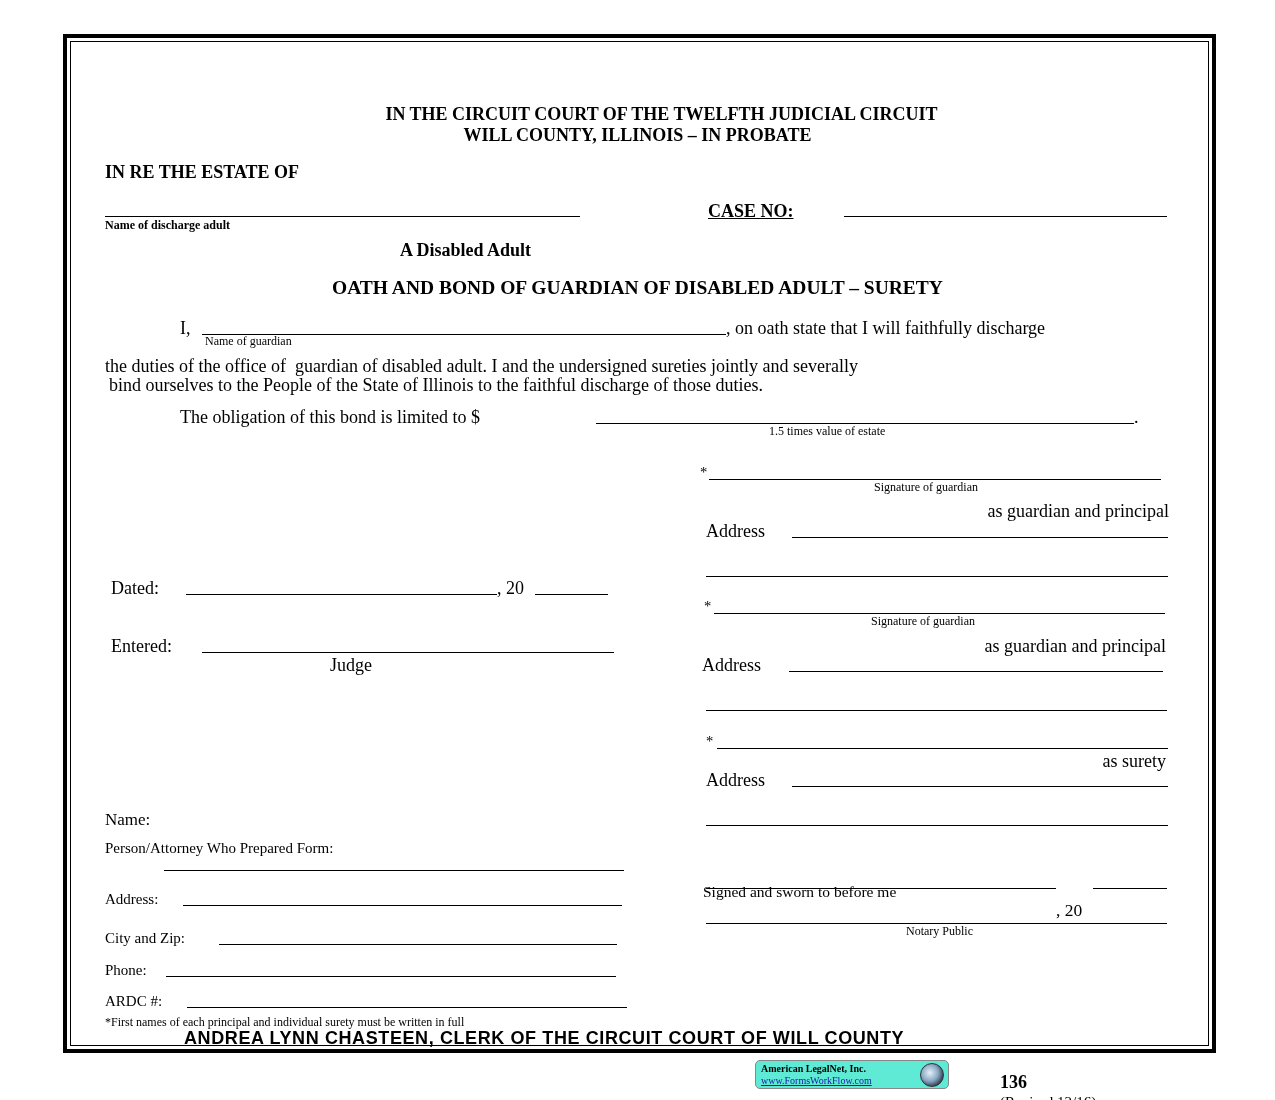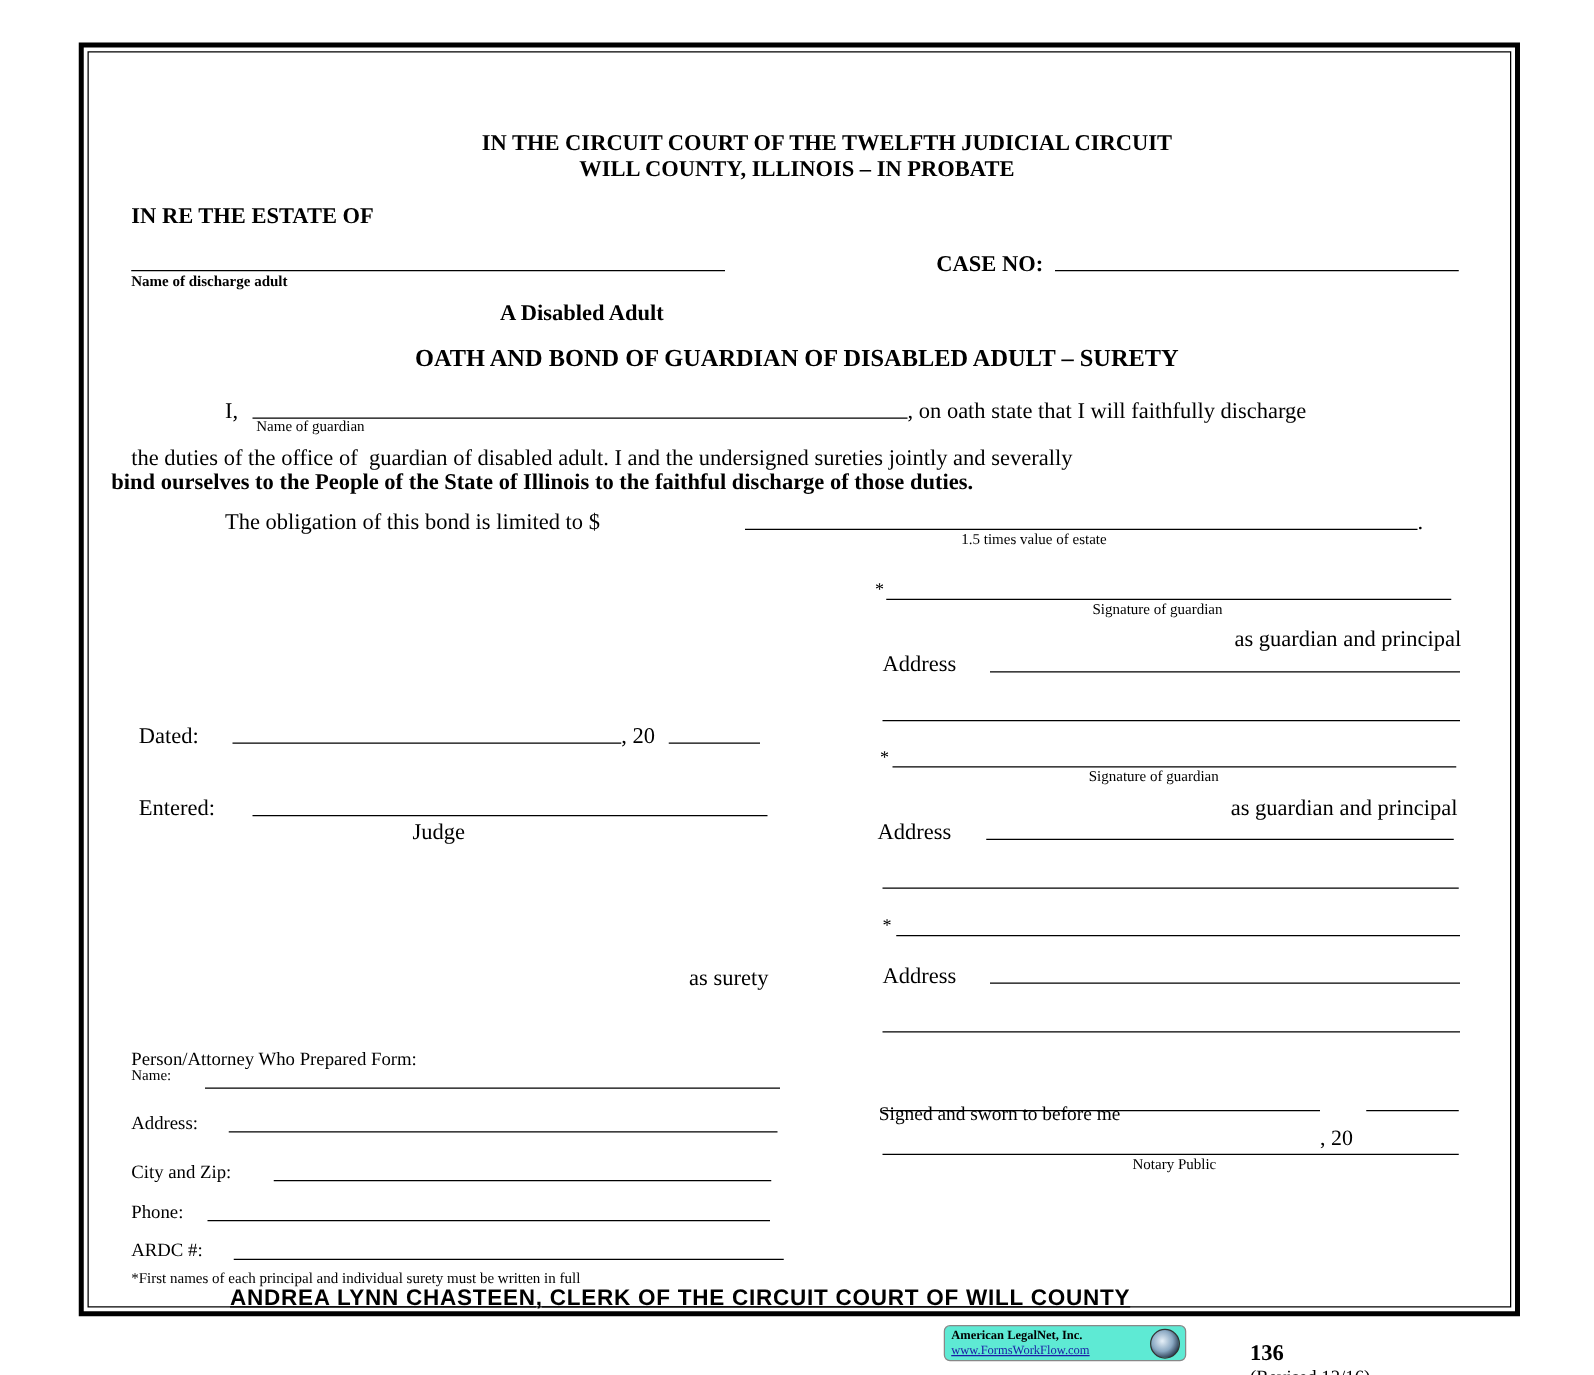--- a/index.html
+++ b/index.html
@@ -33,32 +33,32 @@
 
 <div class="frame-outer"></div>
 <div class="frame-inner"></div>
 
 <div class="abs hdr" style="top:104px;padding-left:24px;">IN THE CIRCUIT COURT OF THE TWELFTH JUDICIAL CIRCUIT</div>
 <div class="abs hdr" style="top:125px;">WILL COUNTY, ILLINOIS – IN PROBATE</div>
 
 <div class="abs b t18" style="left:105px; top:162px;">IN RE THE ESTATE OF</div>
 <div class="line" style="left:105px; top:216px; width:475px;"></div>
 <div class="abs b t12" style="left:105px; top:218px;">Name of discharge adult</div>
-<div class="abs b t18" style="left:749px; top:201px;">CASE NO:</div>
+<div class="abs b t18" style="left:708px; top:201px;text-decoration:underline;">CASE NO:</div>
 <div class="line" style="left:844px; top:216px; width:323px;"></div>
 <div class="abs b t18" style="left:400px; top:240px;">A Disabled Adult</div>
 
 <div class="abs b" style="left:0; width:1275px; text-align:center; top:277px; font-size:19.5px;">OATH AND BOND OF GUARDIAN OF DISABLED ADULT – SURETY</div>
 
 <div class="abs t18" style="left:180px; top:318px;">I,</div>
 <div class="line" style="left:202px; top:334px; width:524px;"></div>
 <div class="abs t12" style="left:205px; top:334px;">Name of guardian</div>
 <div class="abs t18" style="left:726px; top:318px;">, on oath state that I will faithfully discharge</div>
 <div class="abs t18" style="left:105px; top:356px;">the duties of the office of  guardian of disabled adult. I and the undersigned sureties jointly and severally</div>
-<div class="abs t18" style="left:89px; top:375px;font-weight:bold;">bind ourselves to the People of the State of Illinois to the faithful discharge of those duties.</div>
+<div class="abs t18" style="left:109px; top:375px;">bind ourselves to the People of the State of Illinois to the faithful discharge of those duties.</div>
 
 <div class="abs t18" style="left:180px; top:407px;">The obligation of this bond is limited to $</div>
 <div class="line" style="left:596px; top:423px; width:538px;"></div>
 <div class="abs t18" style="left:1134px; top:407px;">.</div>
 <div class="abs t12" style="left:769px; top:424px;">1.5 times value of estate</div>
 
 <div class="abs t14" style="left:700px; top:464px;">*</div>
 <div class="line" style="left:709px; top:479px; width:452px;"></div>
 <div class="abs t12" style="left:874px; top:480px;">Signature of guardian</div>
 <div class="abs t18" style="left:0; width:1169px; text-align:right; top:501px;">as guardian and principal</div>
@@ -69,42 +69,42 @@
 <div class="abs t14" style="left:704px; top:598px;">*</div>
 <div class="line" style="left:714px; top:613px; width:451px;"></div>
 <div class="abs t12" style="left:871px; top:614px;">Signature of guardian</div>
 <div class="abs t18" style="left:0; width:1166px; text-align:right; top:636px;">as guardian and principal</div>
 <div class="abs t18" style="left:702px; top:655px;">Address</div>
 <div class="line" style="left:789px; top:671px; width:374px;"></div>
 <div class="line" style="left:706px; top:710px; width:461px;"></div>
 
 <div class="abs t14" style="left:706px; top:733px;">*</div>
 <div class="line" style="left:717px; top:748px; width:451px;"></div>
-<div class="abs t18" style="left:0; width:1166px; text-align:center; top:772px;">as surety</div>
+<div class="abs t18" style="left:0; width:1166px; text-align:right; top:751px;">as surety</div>
 <div class="abs t18" style="left:706px; top:770px;">Address</div>
 <div class="line" style="left:792px; top:786px; width:376px;"></div>
 <div class="line" style="left:706px; top:825px; width:462px;"></div>
 
 <div class="abs t18" style="left:111px; top:578px;">Dated:</div>
 <div class="line" style="left:186px; top:594px; width:311px;"></div>
 <div class="abs t18" style="left:497px; top:578px;">, 20</div>
 <div class="line" style="left:535px; top:594px; width:73px;"></div>
 <div class="abs t18" style="left:111px; top:636px;">Entered:</div>
 <div class="line" style="left:202px; top:652px; width:412px;"></div>
 <div class="abs t18" style="left:330px; top:655px;">Judge</div>
 
 <div class="abs t17" style="left:703px; top:855px; font-size:15.5px;">Signed and sworn to before me</div>
 <div class="line" style="left:706px; top:888px; width:350px;"></div>
 <div class="abs t17" style="left:1056px; top:872px;">, 20</div>
 <div class="line" style="left:1093px; top:888px; width:74px;"></div>
 <div class="line" style="left:706px; top:923px; width:461px;"></div>
 <div class="abs t12" style="left:906px; top:924px;">Notary Public</div>
 
 <div class="abs" style="left:105px; top:840px; font-size:15px;">Person/Attorney Who Prepared Form:</div>
-<div class="abs" style="left:105px; top:853px; font-size:12px;">Name:</div>
+<div class="abs" style="left:105px; top:810px; font-size:17px;">Name:</div>
 <div class="line" style="left:164px; top:870px; width:460px;"></div>
 <div class="abs" style="left:105px; top:891px; font-size:15px;">Address:</div>
 <div class="line" style="left:183px; top:905px; width:439px;"></div>
 <div class="abs" style="left:105px; top:930px; font-size:15px;">City and Zip:</div>
 <div class="line" style="left:219px; top:944px; width:398px;"></div>
 <div class="abs" style="left:105px; top:962px; font-size:15px;">Phone:</div>
 <div class="line" style="left:166px; top:976px; width:450px;"></div>
 <div class="abs" style="left:105px; top:993px; font-size:15px;">ARDC #:</div>
 <div class="line" style="left:187px; top:1007px; width:440px;"></div>
 

